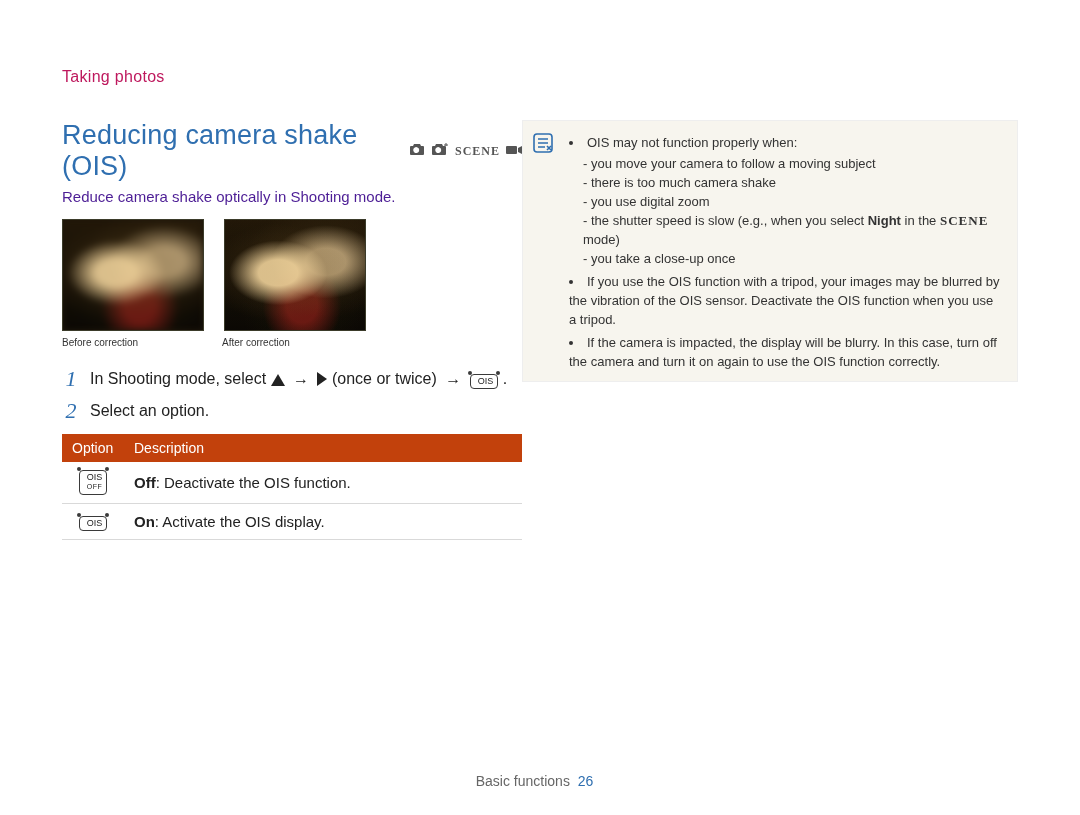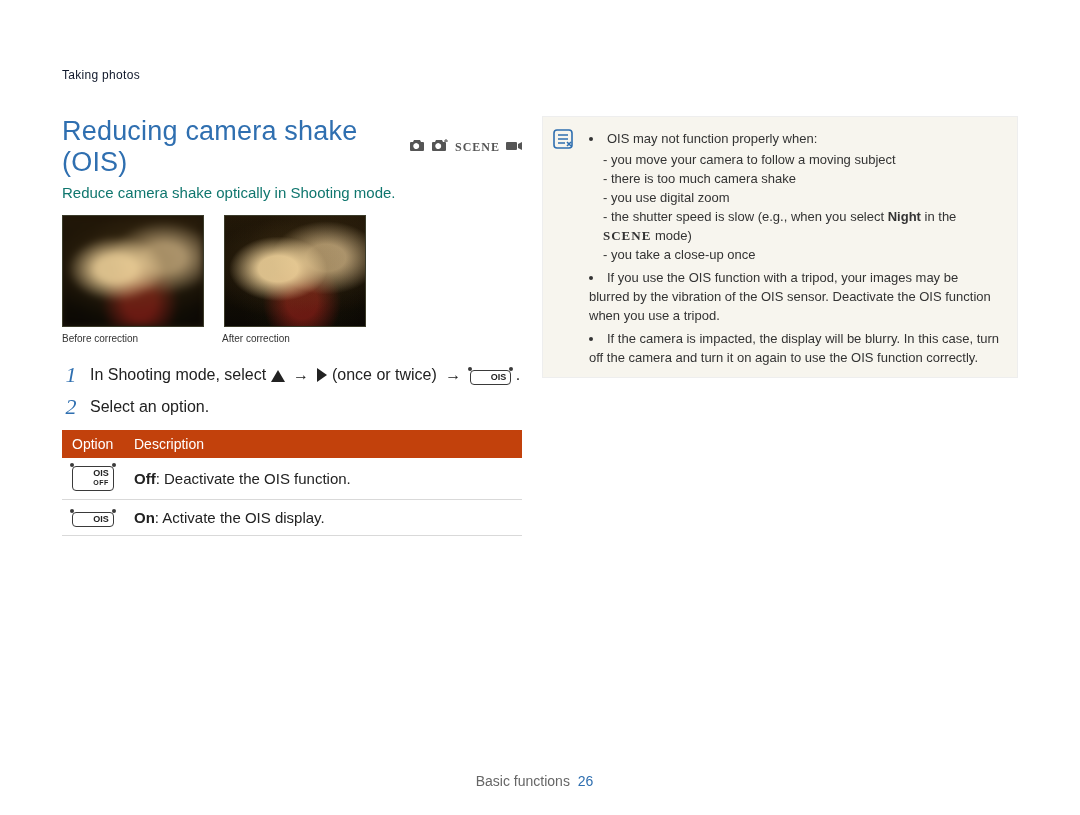--- a/index.html
+++ b/index.html
@@ -1,47 +1,47 @@
 <!DOCTYPE html>
 <html><head>
 <meta charset="utf-8">
 <style>
   html,body{margin:0;padding:0;background:#fff;font-family:Arial,Helvetica,sans-serif;color:#222;}
   .page{width:1080px;height:815px;position:relative;box-sizing:border-box;padding:68px 62px 0 62px;}
-  .breadcrumb{color:#0f172a;font-size:12px;letter-spacing:.3px;margin-bottom:34px;}
-  .two-col{display:flex;gap:20px;}
+  .breadcrumb{color:#be185d;font-size:16px;letter-spacing:.3px;margin-bottom:34px;}
+  .two-col{display:flex;}
   .left{width:460px;}
   .right{flex:1;}
   .title-row{display:flex;align-items:center;gap:10px;}
   .title{color:#2f6fb0;font-size:27px;font-weight:400;letter-spacing:.2px;}
   .mode-icons{display:flex;gap:6px;align-items:center;color:#555;}
   .mode-icons svg{fill:#555;}
   .scene-label{font-weight:700;font-size:12px;letter-spacing:1px;font-family:Georgia,serif;}
-  .subtitle{margin-top:6px;font-size:15px;color:#0f766e;}
+  .subtitle{margin-top:6px;font-size:15px;color:#4c1d95;}
   .photo-row{display:flex;gap:20px;margin-top:14px;}
   .photo{width:140px;height:110px;border:1px solid #3b3b2a;background:#1e160b;position:relative;overflow:hidden;}
   .photo .grad{position:absolute;inset:0;background:
     radial-gradient(ellipse at 38% 48%, rgba(234,205,150,.92) 0 16%, rgba(60,45,20,.2) 40%, rgba(0,0,0,.1) 60%),
     radial-gradient(ellipse at 72% 38%, rgba(220,190,140,.85) 0 14%, rgba(60,45,20,.2) 38%, rgba(0,0,0,.1) 58%),
     radial-gradient(ellipse at 55% 78%, rgba(180,40,30,.7) 0 14%, rgba(60,45,20,.1) 36%, rgba(0,0,0,0) 55%),
     linear-gradient(#2a1d0a,#0d0a04);}
   .photo.blur .grad{filter:blur(3.2px);}
   .caption{font-size:10px;margin-top:6px;color:#333;}
   .cap-row{display:flex;gap:20px;}
   .steps{margin-top:18px;}
   .step{display:flex;gap:10px;font-size:16px;line-height:26px;color:#222;margin-bottom:6px;}
   .stepnum{color:#2f6fb0;font-size:22px;font-style:italic;font-family:Georgia,'Times New Roman',serif;width:18px;text-align:center;}
   .inline-icon{display:inline-block;vertical-align:-2px;}
   .inline-icon svg{display:block;}
   .arrow{margin:0 4px;}
   table.opt{width:100%;border-collapse:collapse;margin-top:10px;}
   table.opt th{background:#c2410c;color:#fff;text-align:left;font-weight:400;font-size:14px;padding:6px 10px;}
   table.opt td{border-bottom:1px solid #d9d9d9;padding:8px 10px;font-size:15px;vertical-align:middle;}
   table.opt td.icon{width:42px;text-align:center;}
-  .ois-chip{display:inline-block;border:1.6px solid #3a3a3a;border-radius:4px;padding:1px 4px 2px 20px;font-size:9px;font-weight:700;line-height:10px;position:relative;}
+  .ois-chip{display:inline-block;border:1.6px solid #3a3a3a;border-radius:4px;padding:1px 4px 2px 7px;font-size:9px;font-weight:400;line-height:10px;position:relative;}
   .ois-chip::before,.ois-chip::after{content:"";position:absolute;top:-4px;width:4px;height:4px;background:#3a3a3a;border-radius:50%;}
   .ois-chip::before{left:-3px;} .ois-chip::after{right:-3px;}
   .ois-chip .sub{display:block;font-size:7px;letter-spacing:.5px;}
   .note-box{border:1px solid #eee;background:#f7f5ee;padding:12px 16px 4px 10px;font-size:13px;line-height:19px;color:#333;display:flex;gap:8px;}
   .note-icon{flex:0 0 22px;}
   .note-icon svg{display:block;}
   .note-box ul{margin:0 0 6px 6px;padding:0;}
   .note-box ul.outer{list-style:disc inside;}
   .note-box ul.outer>li{margin-bottom:4px;}
   .note-box ul.inner{list-style:none;margin:2px 0 4px 14px;padding:0;}

